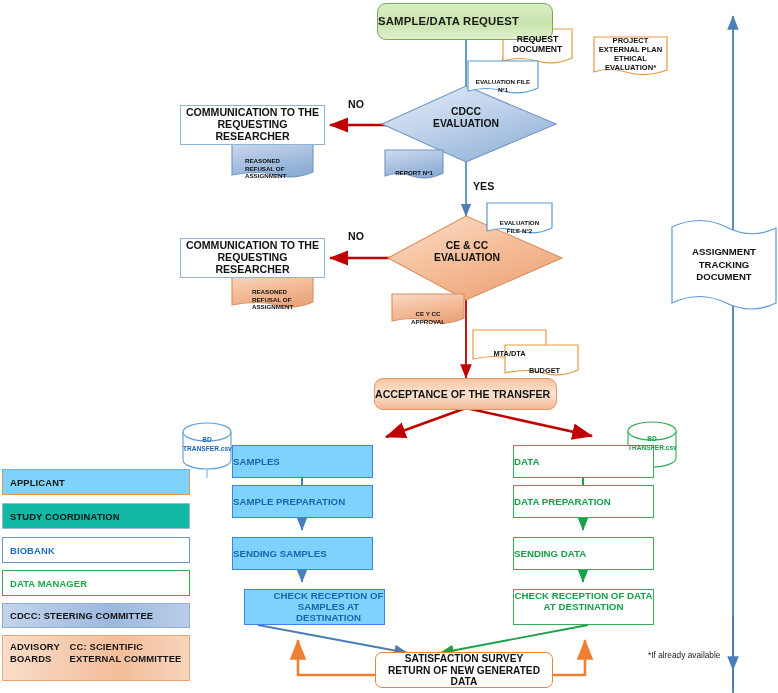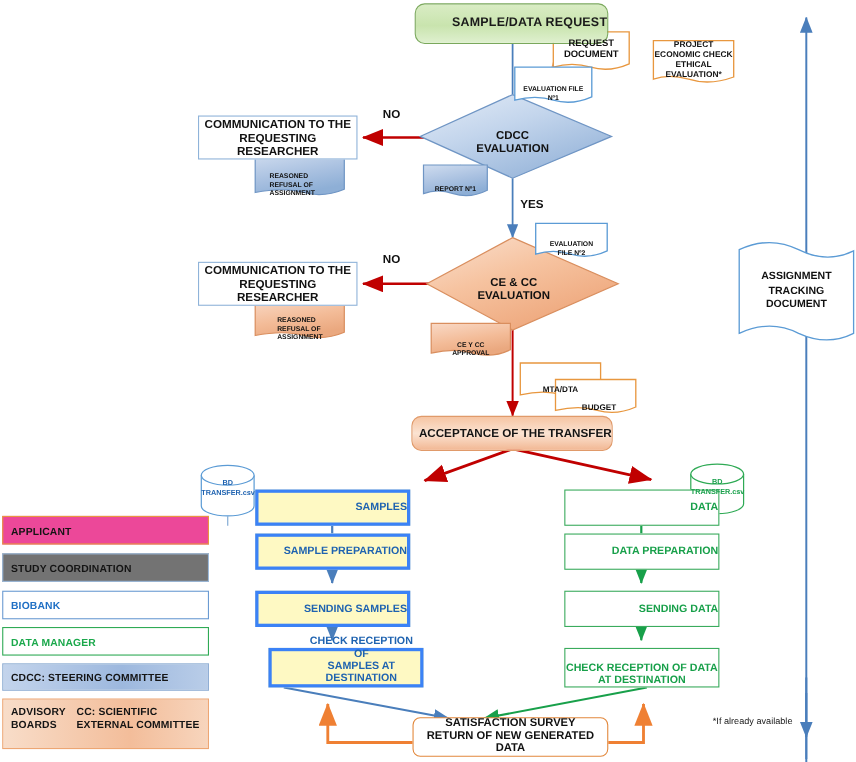--- a/index.html
+++ b/index.html
@@ -1,42 +1,42 @@
 <!DOCTYPE html>
 <html><head>
 <meta charset="utf-8">
 <style>
   html,body{margin:0;padding:0;background:#ffffff;}
   body{font-family:"Liberation Sans",sans-serif;}
   #stage{position:relative;width:778px;height:693px;overflow:hidden;background:#fff;}
   #svgroot{position:absolute;left:0;top:0;width:778px;height:693px;}
-  .node{position:absolute;box-sizing:border-box;display:flex;align-items:center;justify-content:flex-end;text-align:center;line-height:1.15;}
+  .node{position:absolute;box-sizing:border-box;display:flex;align-items:center;justify-content:flex-start;text-align:center;line-height:1.15;}
   .lbl{display:block;}
 
   
   .greenbox{border:1.4px solid #7aa85c;border-radius:9px;
     background:linear-gradient(180deg,#d9ecc4 0%,#c9e4ae 55%,#dff0cf 100%);
     font-size:11.3px;font-weight:bold;color:#1a1a1a;letter-spacing:.2px;}
 
   
   .peachbox{border:1.3px solid #e09a6a;border-radius:9px;
     background:linear-gradient(180deg,#f6c5a3 0%,#fbe3d2 50%,#f2b894 100%);
     font-size:10.6px;font-weight:bold;color:#141414;}
 
   
   .wbox-blue{border:1px solid #8fb3d9;background:#fff;font-size:10.6px;font-weight:bold;color:#111;}
-  .wbox-blue-t{border:3px solid #3b82f6;background:#fef9c3;font-size:9.7px;font-weight:bold;color:#1f63b0;}
+  .wbox-blue-t{border:1px solid #3b82f6;background:#7dd3fc;font-size:9.7px;font-weight:bold;color:#1f63b0;}
   .wbox-green-t{border:1px solid #3aab5d;background:#fff;font-size:9.7px;font-weight:bold;color:#18a04a;}
   .wbox-orange{border:1.4px solid #e2883c;border-radius:7px;background:#fff;font-size:10.2px;font-weight:bold;color:#111;}
 
   
   .lg{position:absolute;box-sizing:border-box;display:flex;align-items:center;padding-left:7px;
       font-size:9.4px;font-weight:bold;letter-spacing:.15px;}
-  .lg-applicant{border:1.5px solid #e8963f;background:#ec4899;color:#141414;align-items:center;}
-  .lg-study{border:1.2px solid #9cbadb;background:#737373;color:#141414;}
+  .lg-applicant{border:1.5px solid #e8963f;background:#7dd3fc;color:#141414;align-items:center;}
+  .lg-study{border:1.2px solid #9cbadb;background:#14b8a6;color:#141414;}
   .lg-biobank{border:1.2px solid #6b9bd2;background:#fff;color:#1f6fc4;}
   .lg-data{border:1.3px solid #2faa55;background:#fff;color:#1aa84b;}
   .lg-cdcc{border:1px solid #90aed4;color:#141414;
       background:linear-gradient(90deg,#c3d4ec 0%,#9db8de 58%,#b9cde8 100%);}
   .lg-adv{border:1px solid #eda673;color:#141414;align-items:flex-start;padding-top:5px;
       background:linear-gradient(90deg,#f8ddc9 0%,#f3bd9a 62%,#f7d5bd 100%);line-height:1.32;}
 
   .yn{position:absolute;font-size:10.6px;font-weight:bold;color:#111;}
   .foot{position:absolute;font-size:8.3px;color:#222;font-weight:normal;}
 
@@ -240,21 +240,21 @@
   <div class="doc doc-o" style="left:503px;top:29px;width:69px;height:30px;">
     <div class="t" style="flex-direction:column;">
       <span>REQUEST</span>
       <span>DOCUMENT</span>
     </div>
     </div>
 
   <div class="doc doc-o" style="left:594px;top:37px;width:73px;height:34px;">
     <div class="t" style="flex-direction:column;font-size:7.6px;">
       <span>PROJECT</span>
-      <span>ECONOMIC CHECK</span>
+      <span>EXTERNAL PLAN</span>
       <span>ETHICAL EVALUATION*</span>
     </div>
     </div>
 
   <div class="doc doc-sm" style="left:468px;top:61px;width:70px;height:28px;">
     <div class="t" style="flex-direction:column;">
       <span>EVALUATION FILE</span>
       <span>Nº1</span>
     </div>
     </div>

